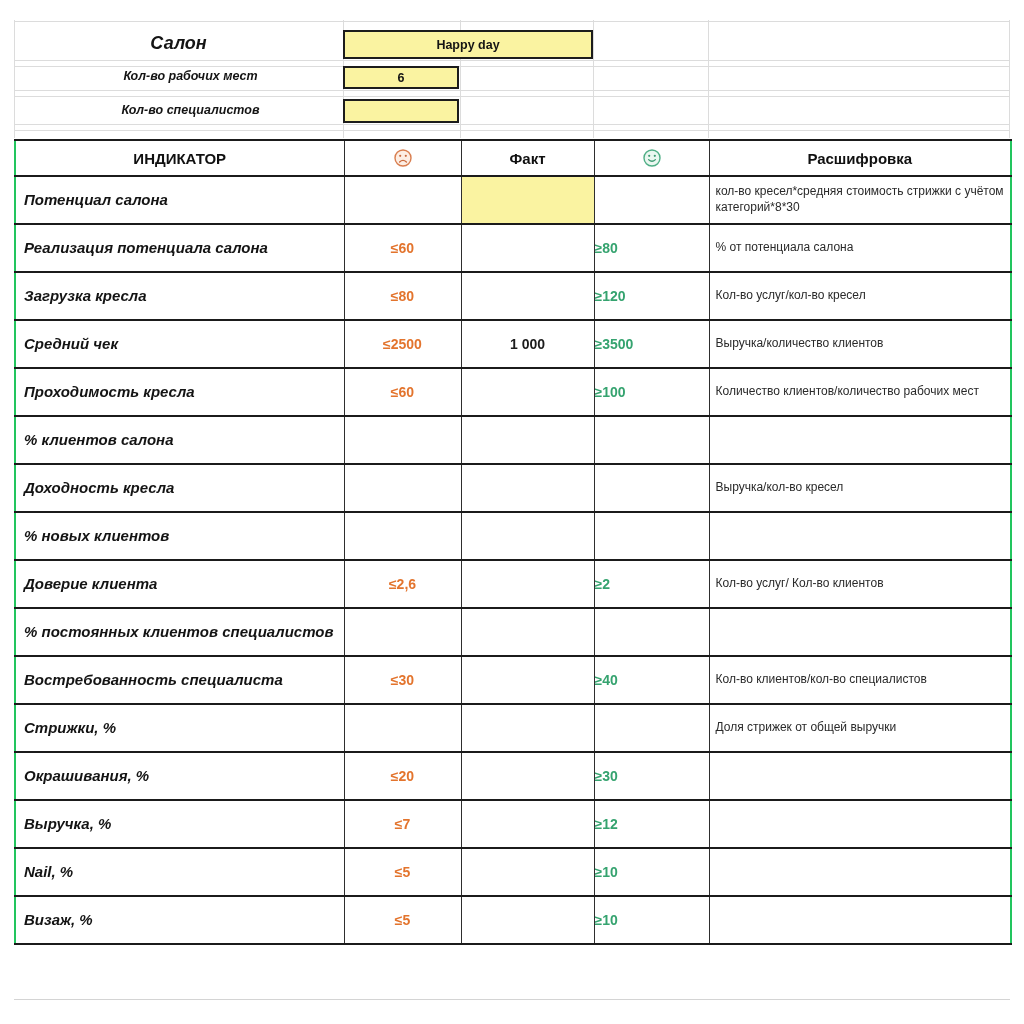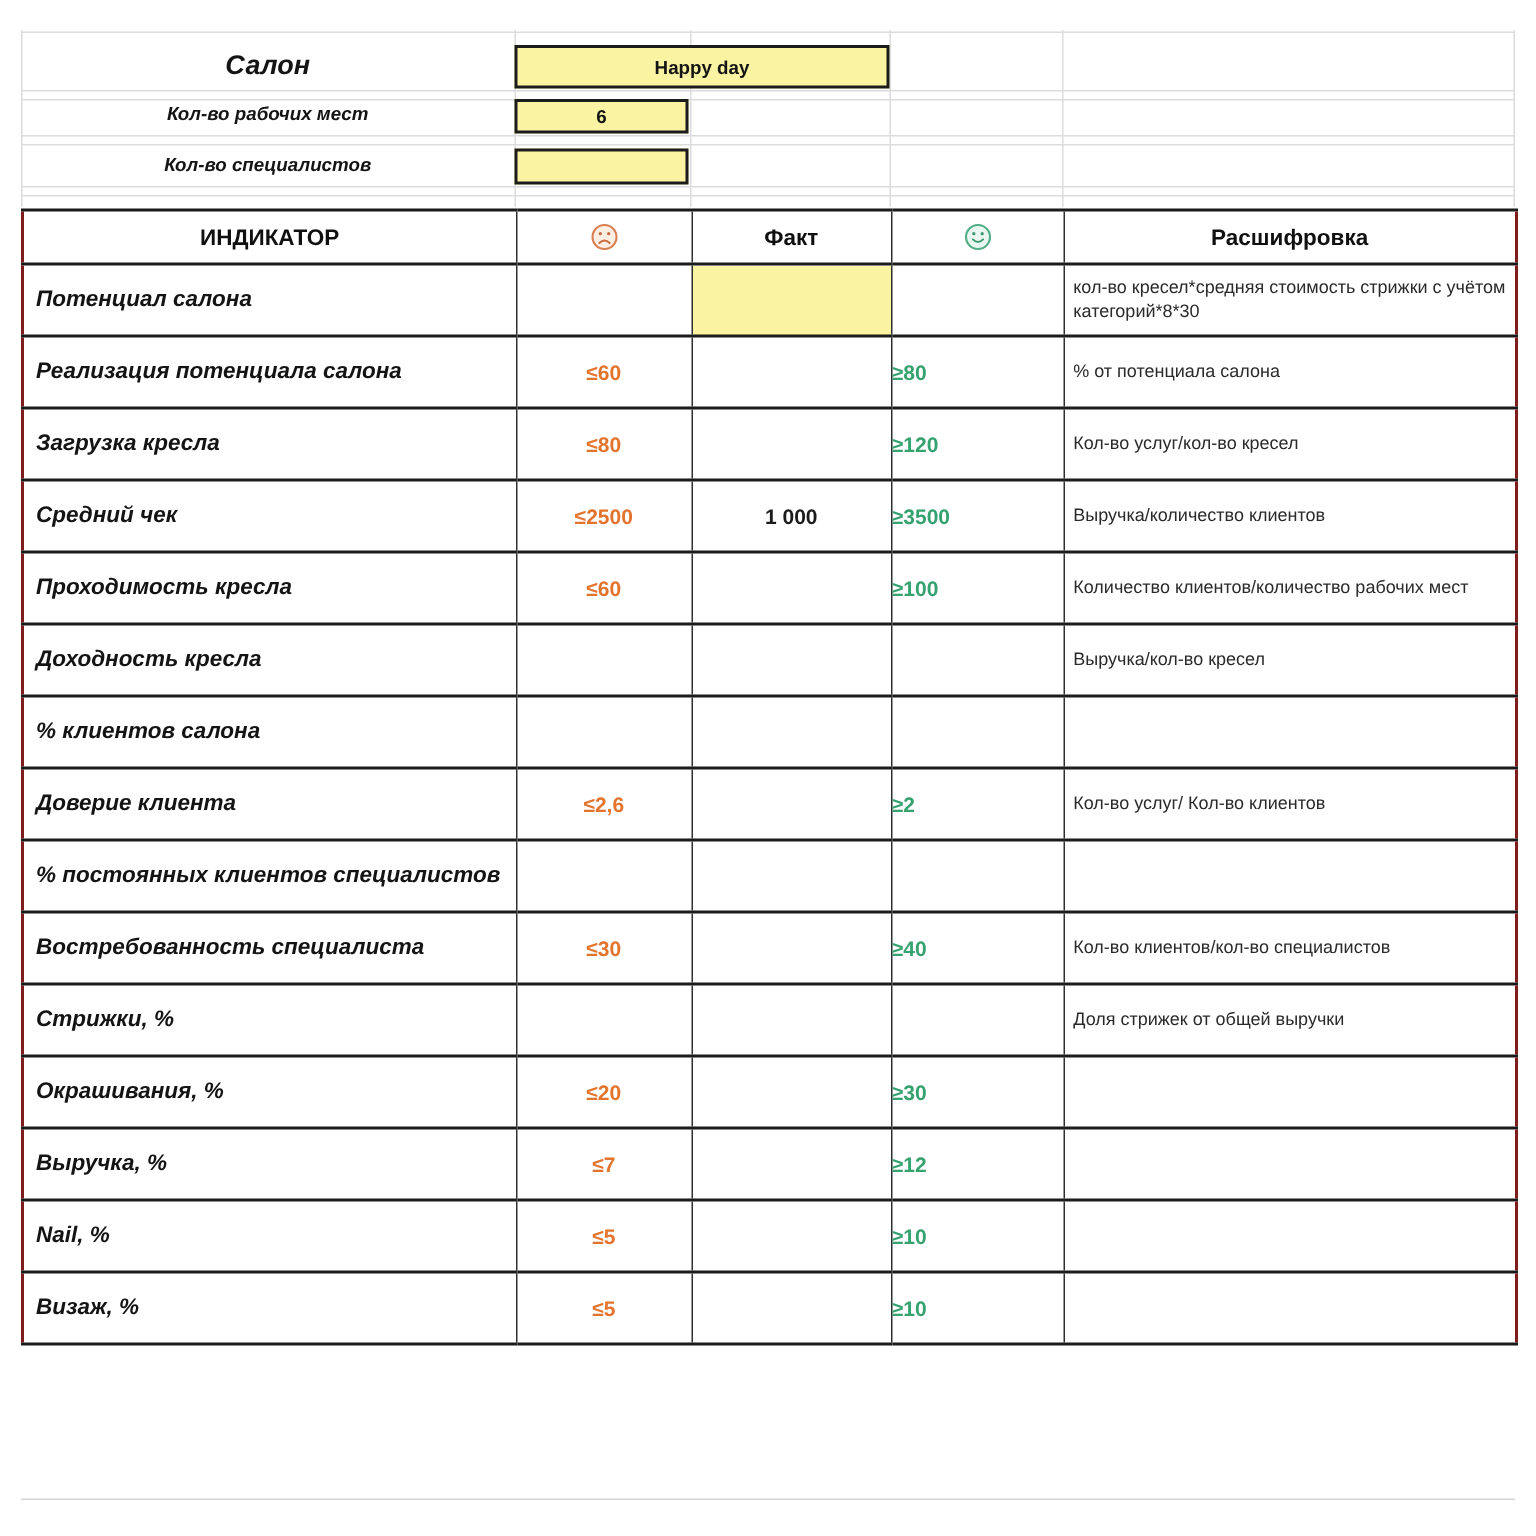--- a/index.html
+++ b/index.html
@@ -10,33 +10,33 @@
   .canvas{position:absolute;inset:0;}
   
   .hgrid{position:absolute;left:14px;width:996px;height:1px;background:#dcdcdc;}
   .vgrid{position:absolute;top:20px;height:118px;width:1px;background:#dcdcdc;}
   .hgrid-bottom{position:absolute;left:14px;width:996px;height:1px;background:#d4d4d4;}
 
   
   .top-label{position:absolute;left:14px;width:329px;text-align:center;
     font-style:italic;font-weight:bold;color:#141414;}
   .lbl-salon{top:33px;font-size:18px;}
-  .lbl-small{font-size:12.5px;}
+  .lbl-small{font-size:12.5px;padding-left:12px;}
   .ycell{position:absolute;background:var(--highlight,#faf3a1);border:2px solid #1c1c1c;
     text-align:right;font-weight:bold;font-size:12.5px;color:#141414;
     display:flex;align-items:center;justify-content:center;box-sizing:border-box;}
   .cell-salon{left:343px;top:30px;width:250px;height:29px;}
   .cell-work{left:343px;top:66px;width:116px;height:23px;}
   .cell-spec{left:343px;top:99px;width:116px;height:24px;}
 
   
   table.kpi{
     position:absolute;left:14px;top:139px;width:996px;
     border-collapse:collapse;table-layout:fixed;
-    border:2px solid #7f1d1d;
+    border:2px solid #22c55e;
   }
   .kpi th,.kpi td{
     border-left:1px solid #2e2e2e;border-right:1px solid #2e2e2e;
     border-top:2px solid #1b1b1b;border-bottom:2px solid #1b1b1b;
     padding:0;box-sizing:border-box;overflow:hidden;
   }
   .kpi thead tr{height:36px;}
   .kpi tbody tr{height:48px;}
   .kpi th{font-size:15px;font-weight:bold;text-align:center;color:#101010;vertical-align:middle;}
   td.c-ind{font-size:15px;font-weight:bold;font-style:italic;color:#141414;
@@ -138,28 +138,35 @@
     <td class="c-desc">Выручка/количество клиентов</td>
   </tr>
         <tr>
     <td class="c-ind">Проходимость кресла</td>
     <td class="c-bad">≤60</td>
     <td class="c-fact"></td>
     <td class="c-good">≥100</td>
     <td class="c-desc">Количество клиентов/количество рабочих мест</td>
   </tr>
         <tr>
+    <td class="c-ind">% клиентов салона</td>
+    <td class="c-bad"></td>
+    <td class="c-fact"></td>
+    <td class="c-good"></td>
+    <td class="c-desc"></td>
+  </tr>
+        <tr>
     <td class="c-ind">Доходность кресла</td>
     <td class="c-bad"></td>
     <td class="c-fact"></td>
     <td class="c-good"></td>
     <td class="c-desc">Выручка/кол-во кресел</td>
   </tr>
         <tr>
-    <td class="c-ind">% клиентов салона</td>
+    <td class="c-ind">% новых клиентов</td>
     <td class="c-bad"></td>
     <td class="c-fact"></td>
     <td class="c-good"></td>
     <td class="c-desc"></td>
   </tr>
         <tr>
     <td class="c-ind">Доверие клиента</td>
     <td class="c-bad">≤2,6</td>
     <td class="c-fact"></td>
     <td class="c-good">≥2</td>

